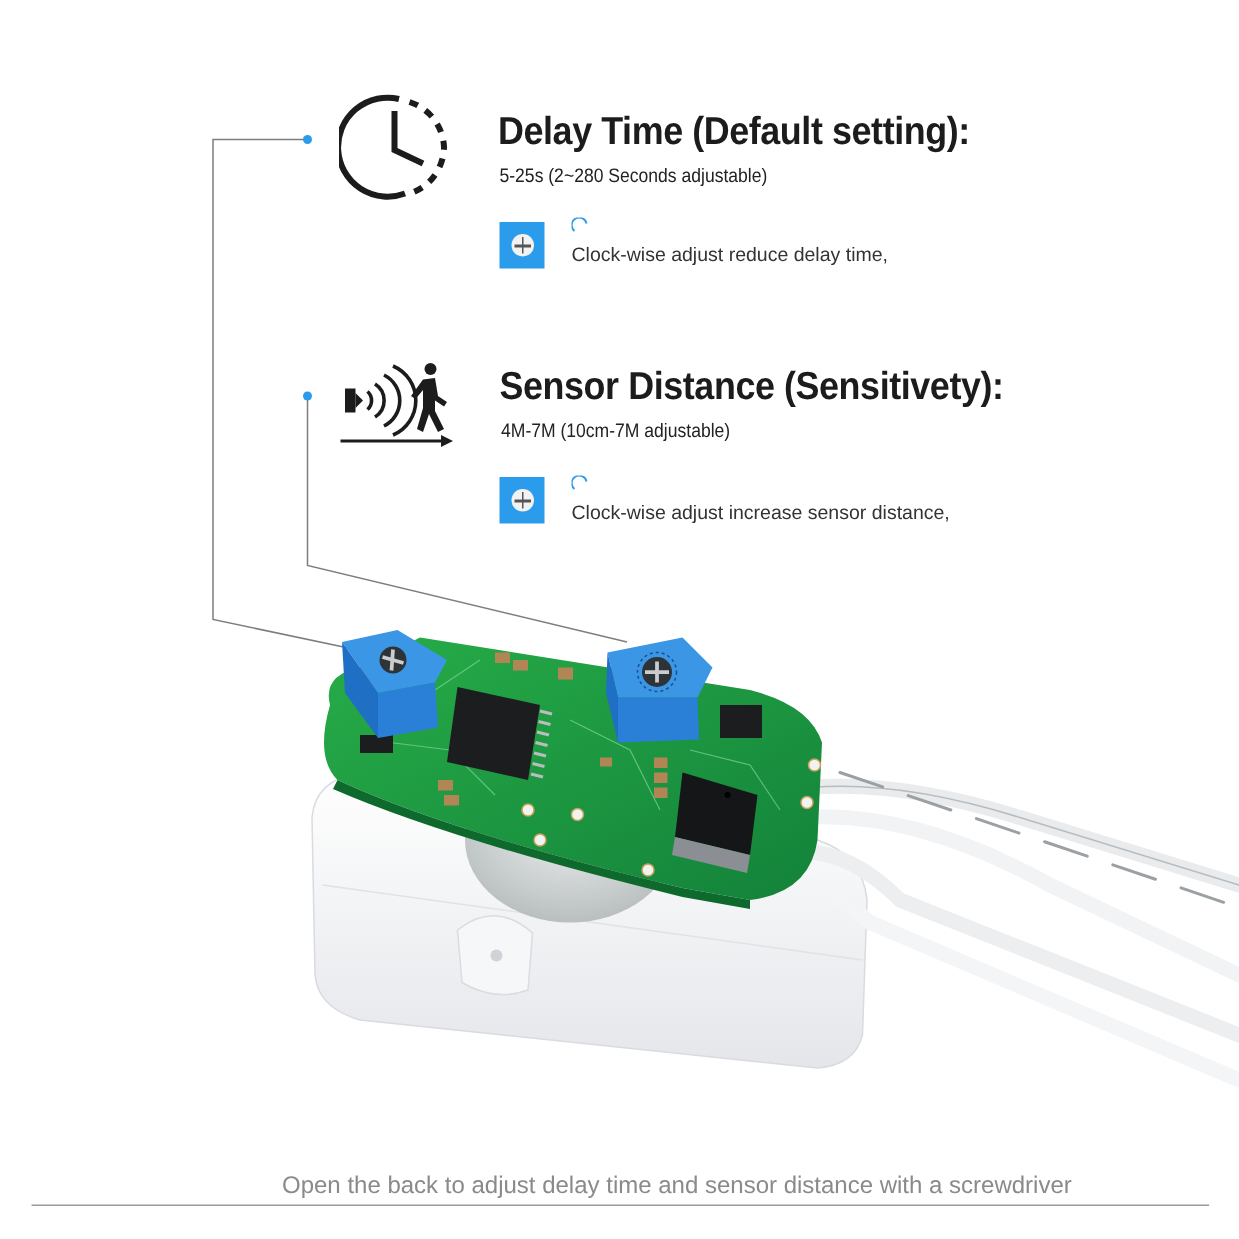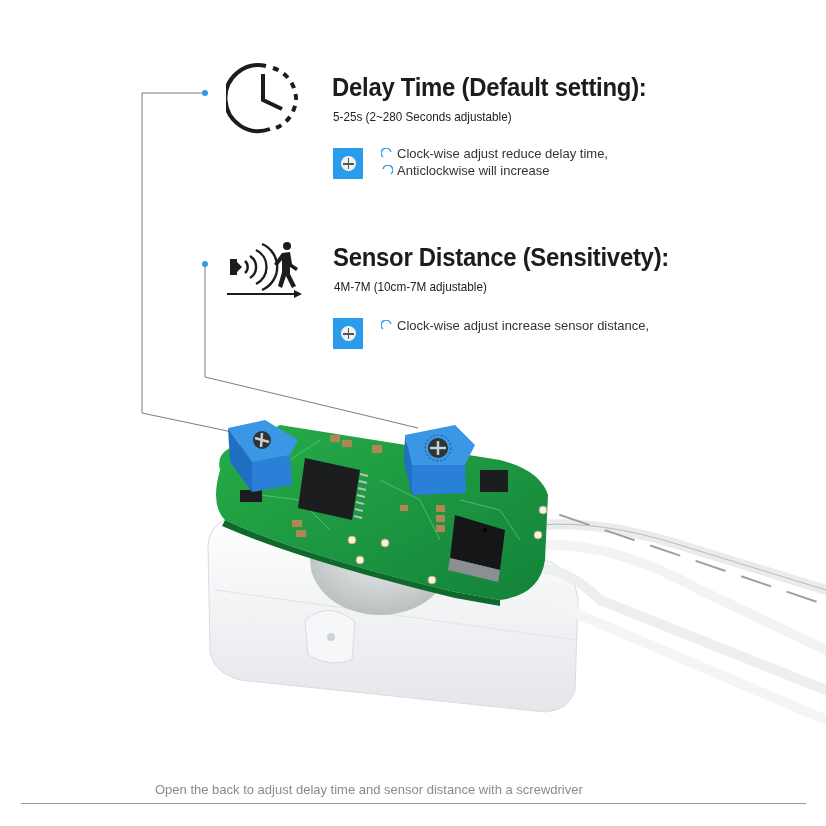--- a/index.html
+++ b/index.html
@@ -1,28 +1,28 @@
 <!DOCTYPE html>
 <html><head>
 <meta charset="utf-8">
 <style>
   html,body{margin:0;padding:0;background:#ffffff;}
   body{width:826px;height:826px;position:relative;overflow:hidden;font-family:"Liberation Sans",sans-serif;color:#1a1a1a;}
   .abs{position:absolute;}
   .title{font-family:"Liberation Sans",sans-serif;font-weight:bold;font-size:26px;letter-spacing:-0.3px;color:#1c1c1c;white-space:nowrap;transform:scaleX(0.92);transform-origin:left top;}
   .sub{font-size:13px;color:#222;white-space:nowrap;transform:scaleX(0.9);transform-origin:left top;}
   .note{font-size:13px;color:#333;line-height:17px;white-space:nowrap;}
-  .note-row{display:flex;align-items:center;gap:4px;}
+  .note-row{display:flex;gap:4px;flex-direction:column;}
   .rot{width:12px;height:12px;display:inline-block;}
   .plus-box{width:30px;height:31px;background:#2b9cec;display:flex;align-items:center;justify-content:center;}
   .plus-knob{width:15px;height:15px;border-radius:50%;background:#f2f2f2;position:relative;}
   .plus-knob:before,.plus-knob:after{content:"";position:absolute;background:#555;}
   .plus-knob:before{left:7px;top:2px;width:1.5px;height:11px;}
   .plus-knob:after{top:7px;left:2px;height:1.5px;width:11px;}
-  .footer{font-size:13px;color:#8a8a8a;white-space:nowrap;}
+  .footer{font-size:16px;color:#8a8a8a;white-space:nowrap;margin-left:33px;}
   .rule{height:1px;background:#9a9a9a;}
 </style>
 </head>
 <body>
 
 <svg class="abs" style="left:0;top:0" width="826" height="826">
   <polyline points="205,93 142,93 142,413 237,433" fill="none" stroke="#7d7d7d" stroke-width="1"></polyline>
   <polyline points="205,264 205,377 418,428" fill="none" stroke="#7d7d7d" stroke-width="1"></polyline>
   <circle cx="205" cy="93" r="3" fill="#2b9cec"></circle>
   <circle cx="205" cy="264" r="3" fill="#2b9cec"></circle>
@@ -37,26 +37,20 @@
 <div class="abs sub" style="left:333px;top:109px">5-25s (2~280 Seconds adjustable)</div>
 <div class="abs plus-box" style="left:333px;top:148px">
     <div class="plus-knob"></div>
   </div>
 <div class="abs" style="left:381px;top:145px">
   <div class="note-row">
     <svg class="rot" viewBox="0 0 12 12">
         <path d="M10 4 A5 5 0 1 0 2 9" fill="none" stroke="#2b9cec" stroke-width="1.3"></path>
       </svg>
     <span class="note">Clock-wise adjust reduce delay time,</span>
-  </div>
-  <div class="note-row">
-    <svg class="rot" viewBox="0 0 12 12">
-        <path d="M2 4 A5 5 0 1 1 10 9" fill="none" stroke="#2b9cec" stroke-width="1.3"></path>
-      </svg>
-    <span class="note">Anticlockwise will increase</span>
   </div>
 </div>
 
 <svg class="abs" style="left:224px;top:238px" width="80" height="62" viewBox="0 0 80 62">
   <rect x="6" y="21" width="7" height="16" fill="#1c1c1c"></rect>
   <path d="M13 24 L18 29 L13 34 Z" fill="#1c1c1c"></path>
   <path d="M21 23 A8 8 0 0 1 21 35" fill="none" stroke="#1c1c1c" stroke-width="2.4"></path>
   <path d="M26 18 A13 13 0 0 1 26 40" fill="none" stroke="#1c1c1c" stroke-width="2.4"></path>
   <path d="M32 12 A19 19 0 0 1 32 46" fill="none" stroke="#1c1c1c" stroke-width="2.4"></path>
   <path d="M38 6 A25 25 0 0 1 38 52" fill="none" stroke="#1c1c1c" stroke-width="2.4"></path>

